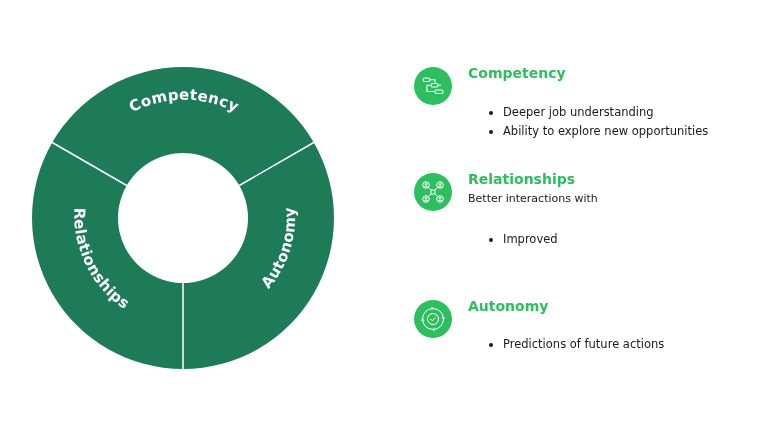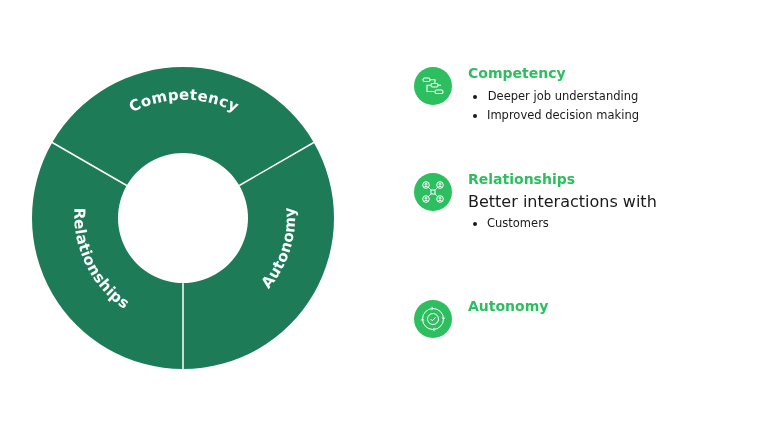--- a/index.html
+++ b/index.html
@@ -12,22 +12,22 @@
     .section { position: absolute; left: 414px; width: 340px; }
     .badge {
       position: absolute; left: 0; top: 0; width: 38px; height: 38px; border-radius: 50%;
       background: #2dbe60; display: flex; align-items: center; justify-content: center;
     }
     .badge svg { width: 26px; height: 26px; }
     .title {
       position: absolute; left: 54px; top: -2px; font-size: 14px; font-weight: bold; color: #2dbe60;
       white-space: nowrap;
     }
-    .intro { position: absolute; left: 54px; font-size: 16px; color: #1a1a1a; white-space: nowrap; }
-    ul { position: absolute; left: 54px; margin: 0; padding: 0; list-style: none; text-align: center; }
+    .intro { position: absolute; left: 54px; font-size: 11px; color: #1a1a1a; white-space: nowrap; }
+    ul { position: absolute; left: 54px; margin: 16px; padding: 0; list-style: none; }
     li { position: relative; padding-left: 19px; font-size: 11.5px; line-height: 18.5px; color: #1a1a1a; white-space: nowrap; }
     li::before { content: ""; position: absolute; left: 5px; top: 8px; width: 4px; height: 4px; border-radius: 50%; background: #1a1a1a; }
   </style>
 </head>
 <body>
 
 <svg id="donut" viewBox="0 0 380 432">
   <defs>
     <path id="arc-top" d="M 75 183 A 113 113 0 0 1 293 183" fill="none"></path>
     <path id="arc-right" d="M 228 318 A 108 108 0 0 0 278 160" fill="none"></path>
@@ -59,21 +59,21 @@
       <path d="M10 6.8 H15 V10"></path>
       <rect x="11" y="10.5" width="7" height="3.5" rx="1.5"></rect>
       <path d="M11 12.2 H7 V18.5 H14"></path>
       <path d="M18 12.2 H21"></path>
       <rect x="15" y="17" width="8" height="3.5" rx="1.5"></rect>
     </svg>
   </div>
   <div class="title">Competency</div>
   <ul style="top:20px;">
     <li>Deeper job understanding</li>
-    <li>Improved decision making</li>
+    <li>Ability to explore new opportunities</li>
   </ul>
 </div>
 
 <div class="section" style="top:173px;">
   <div class="badge">
     <svg viewBox="0 0 26 26" fill="none" stroke="#ffffff" stroke-width="1">
       <circle cx="6" cy="6" r="3.3"></circle>
         <circle cx="6" cy="5.2" r="1"></circle>
         <path d="M4.2 8 Q6 6.5 7.8 8"></path>
       <circle cx="20" cy="6" r="3.3"></circle>
@@ -85,35 +85,36 @@
       <circle cx="20" cy="20" r="3.3"></circle>
         <circle cx="20" cy="19.2" r="1"></circle>
         <path d="M18.2 22 Q20 20.5 21.8 22"></path>
       <rect x="11" y="11" width="4" height="4"></rect>
       <path d="M8.3 8.3 L11 11 M17.7 8.3 L15 11 M8.3 17.7 L11 15 M17.7 17.7 L15 15"></path>
     </svg>
   </div>
   <div class="title">Relationships</div>
   <div class="intro" style="top:19px;">Better interactions with</div>
   <ul style="top:41px;">
-    <li>Customers</li>
+    <li>Improved</li>
   </ul>
 </div>
 
 <div class="section" style="top:300px;">
   <div class="badge">
     <svg viewBox="0 0 26 26" fill="none" stroke="#ffffff" stroke-width="1">
       <path d="M13 2.5 A10.5 10.5 0 0 1 23.5 13"></path>
       <path d="M23.5 13 A10.5 10.5 0 0 1 13 23.5"></path>
       <path d="M13 23.5 A10.5 10.5 0 0 1 2.5 13"></path>
       <path d="M2.5 13 A10.5 10.5 0 0 1 13 2.5"></path>
       <path d="M11.5 1.3 L13.5 2.5 L11.5 3.8"></path>
       <path d="M22.2 11.5 L23.5 13.5 L24.8 11.5"></path>
       <path d="M14.5 22.2 L12.5 23.5 L14.5 24.8"></path>
       <path d="M1.2 14.5 L2.5 12.5 L3.8 14.5"></path>
       <circle cx="13" cy="13" r="5.5"></circle>
       <path d="M10.5 13 L12.3 14.8 L15.6 11.3"></path>
     </svg>
   </div>
   <div class="title">Autonomy</div>
   <ul style="top:19px;">
+    <li>Predictions of future actions</li>
   </ul>
 </div>
 
 </body></html>

